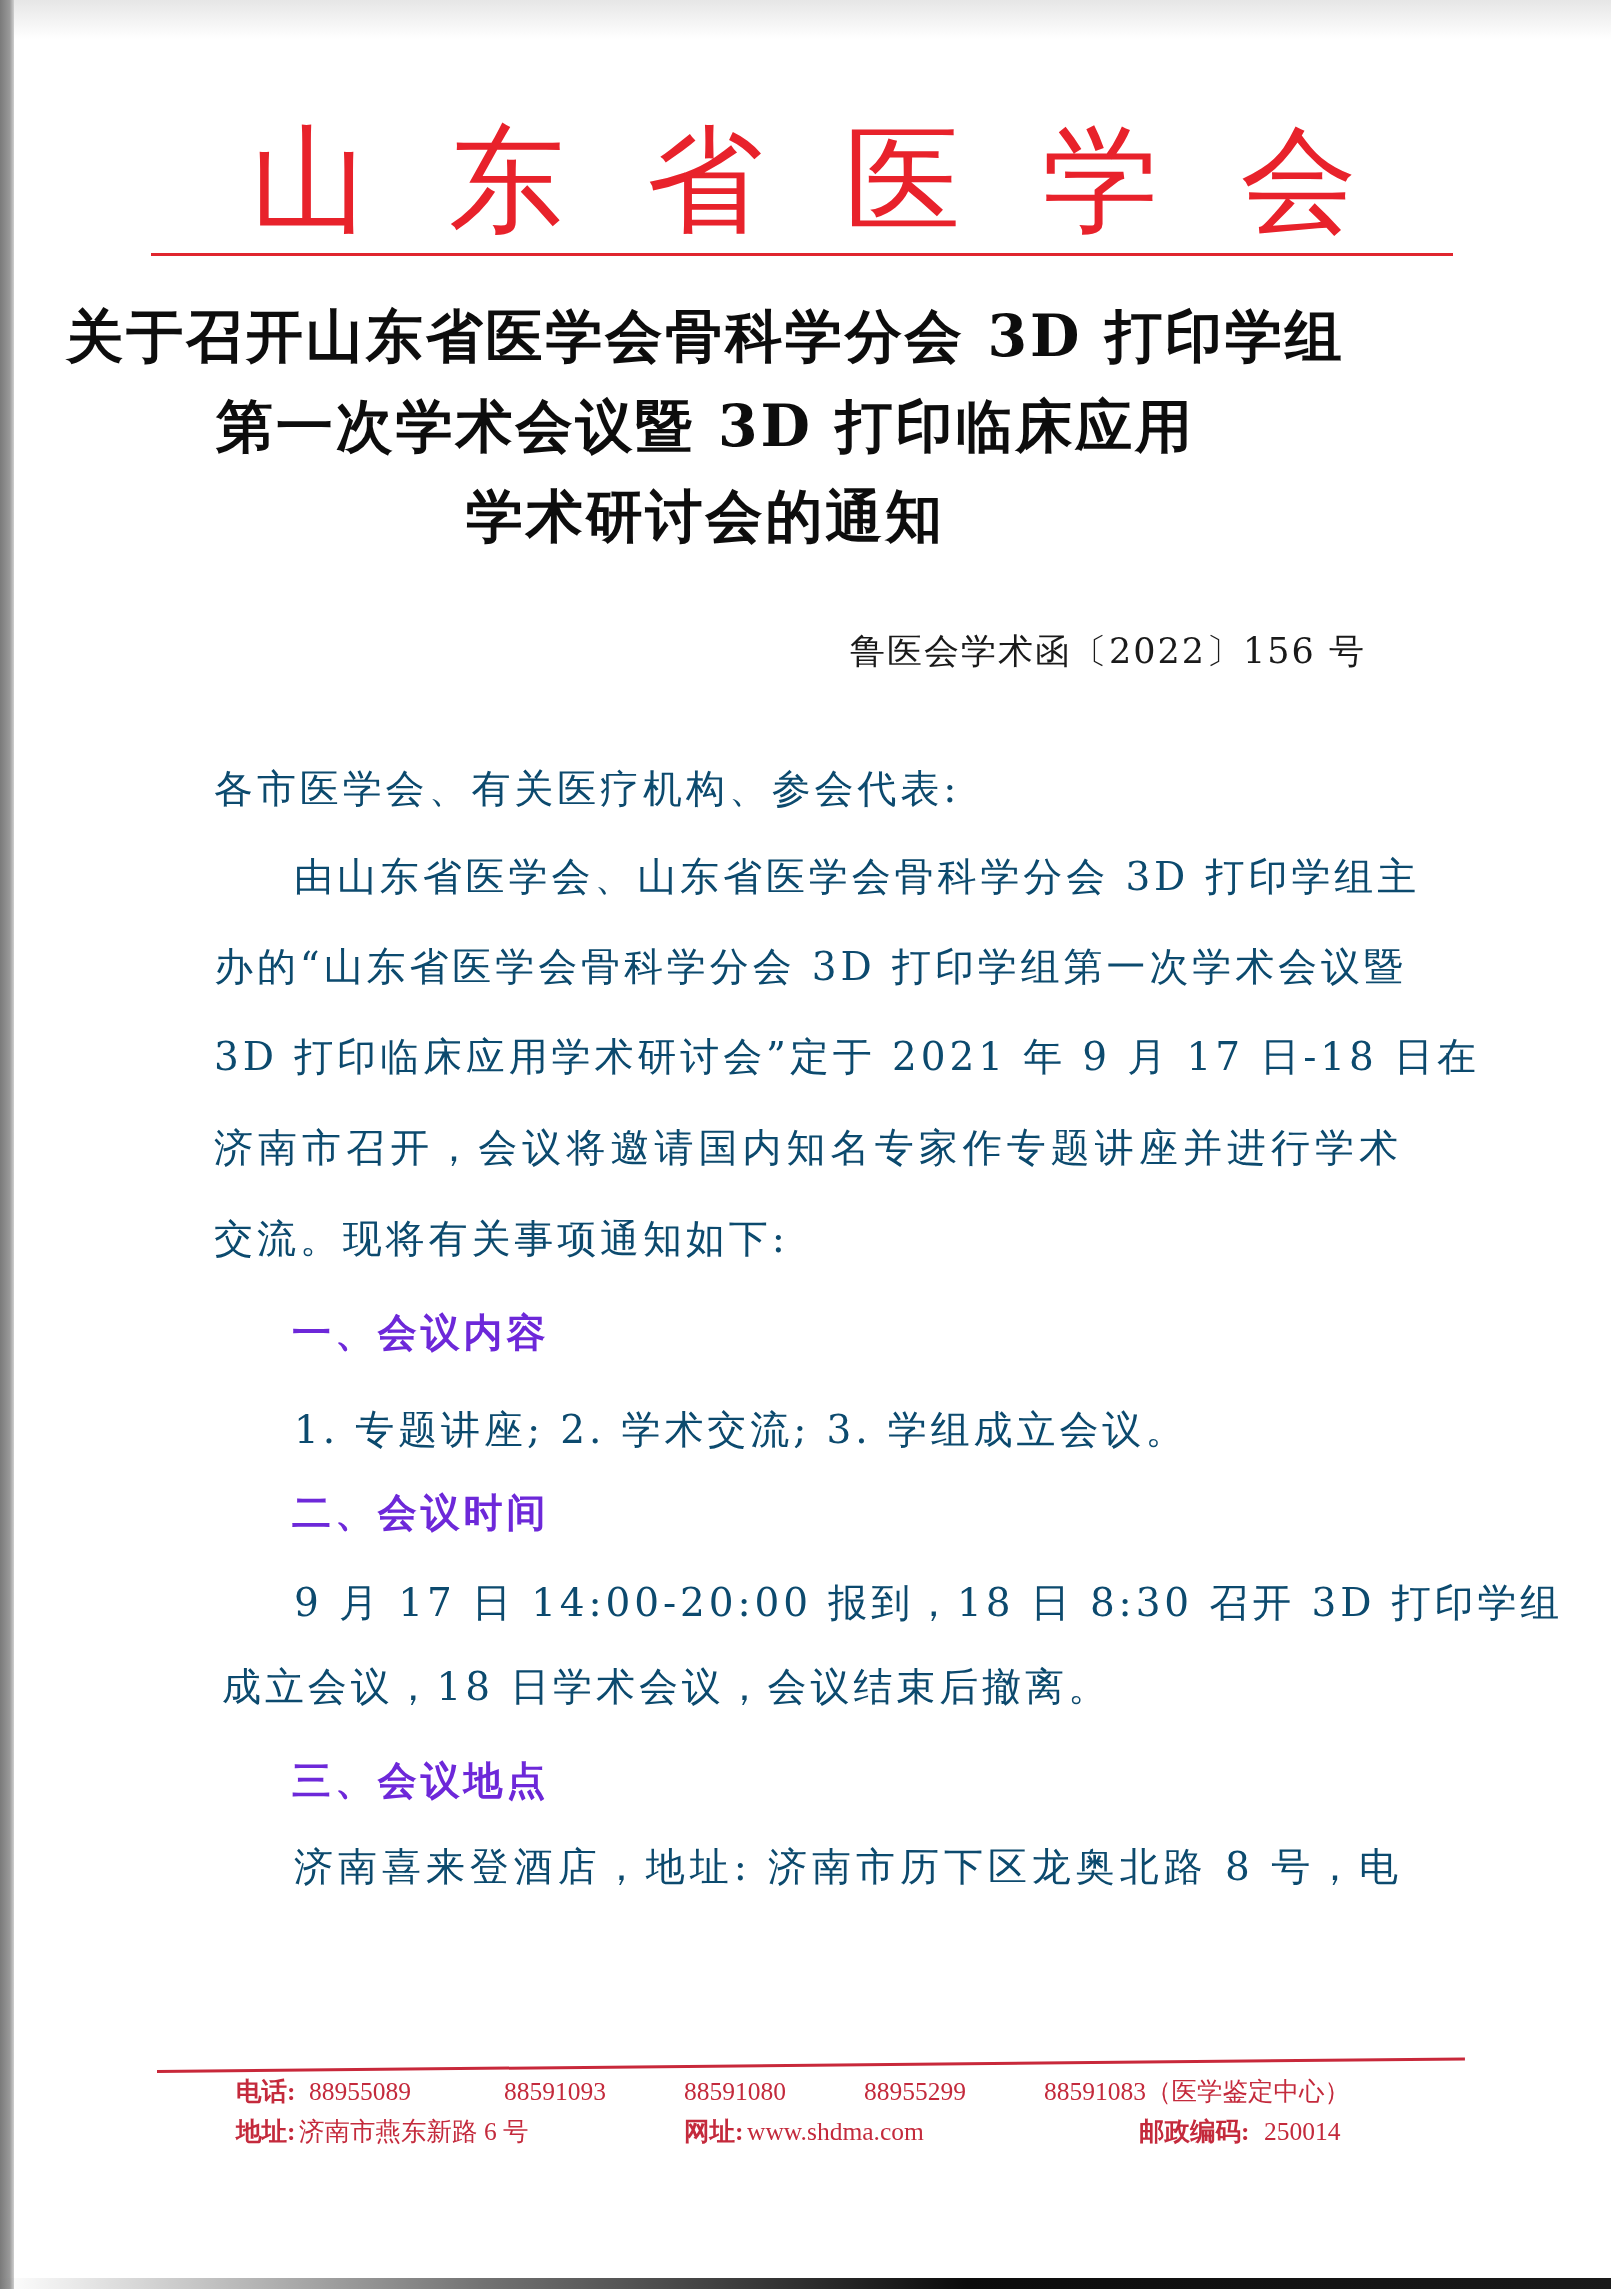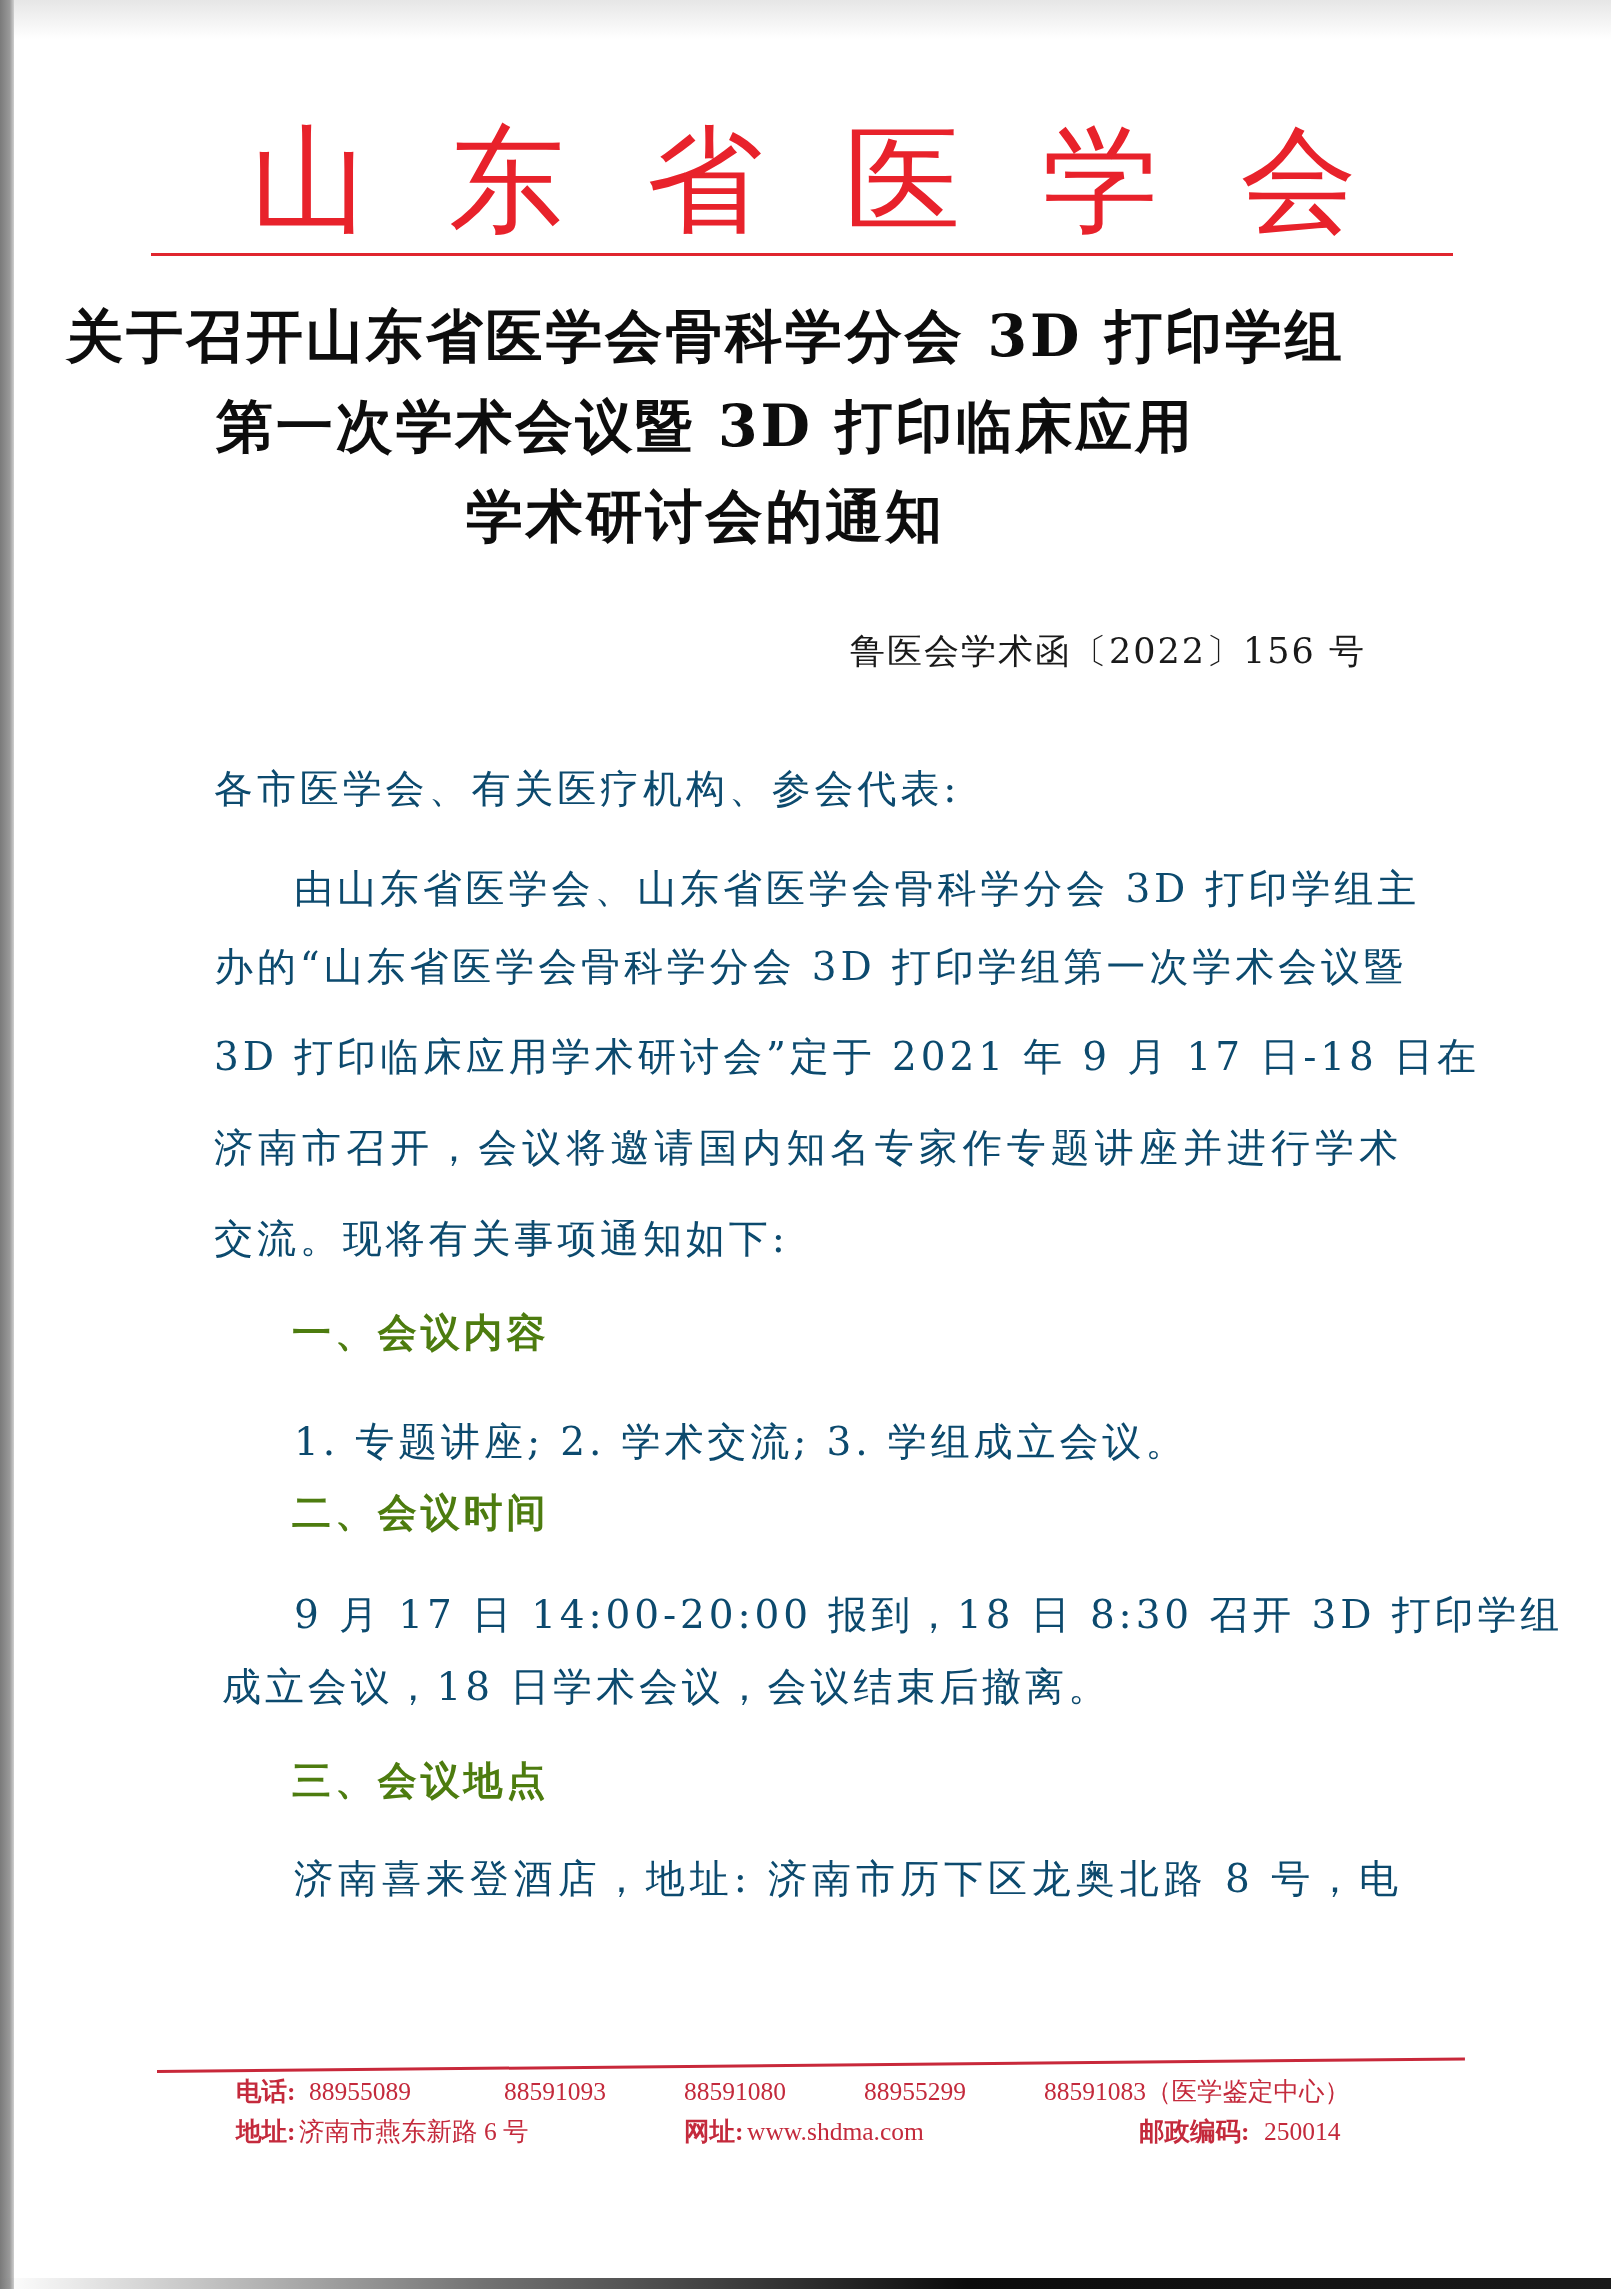--- a/index.html
+++ b/index.html
@@ -44,25 +44,25 @@
     position: absolute; top: 627px; right: 245px;
     font-size: 35px; line-height: 49px; color: #1a1a1a; letter-spacing: 2px;
   }
   .body-line {
     position: absolute; left: 214px; width: 1188px;
     font-size: 39px; line-height: 55px; color: #0c4a6e;
     text-align: justify; text-align-last: justify; white-space: nowrap;
     letter-spacing: 3.9px;
   }
   .body-line.short { text-align-last: left; }
-  .body-line.indent { left: 294px; width: 1108px; margin-top: 12px; }
+  .body-line.indent { left: 294px; width: 1108px; }
   .heading-line {
     position: absolute; left: 292px;
     font-family: "DejaVu Sans", "Liberation Sans", sans-serif;
-    font-size: 39px; line-height: 55px; font-weight: bold; color: #4d7c0f;
+    font-size: 39px; line-height: 55px; font-weight: bold; color: #6d28d9;
     letter-spacing: 3.9px;
   }
   .rule-bottom {
     position: absolute; left: 157px; top: 2070px; width: 1308px; height: 2.9px;
     background: #c8283a; transform: rotate(-0.55deg); transform-origin: left center;
   }
   .footer-row {
     position: absolute; left: 0; width: 1611px; height: 33px;
     font-family: "Liberation Serif", "DejaVu Serif", serif;
     font-size: 25.5px; line-height: 33px; color: #c42a3c;

